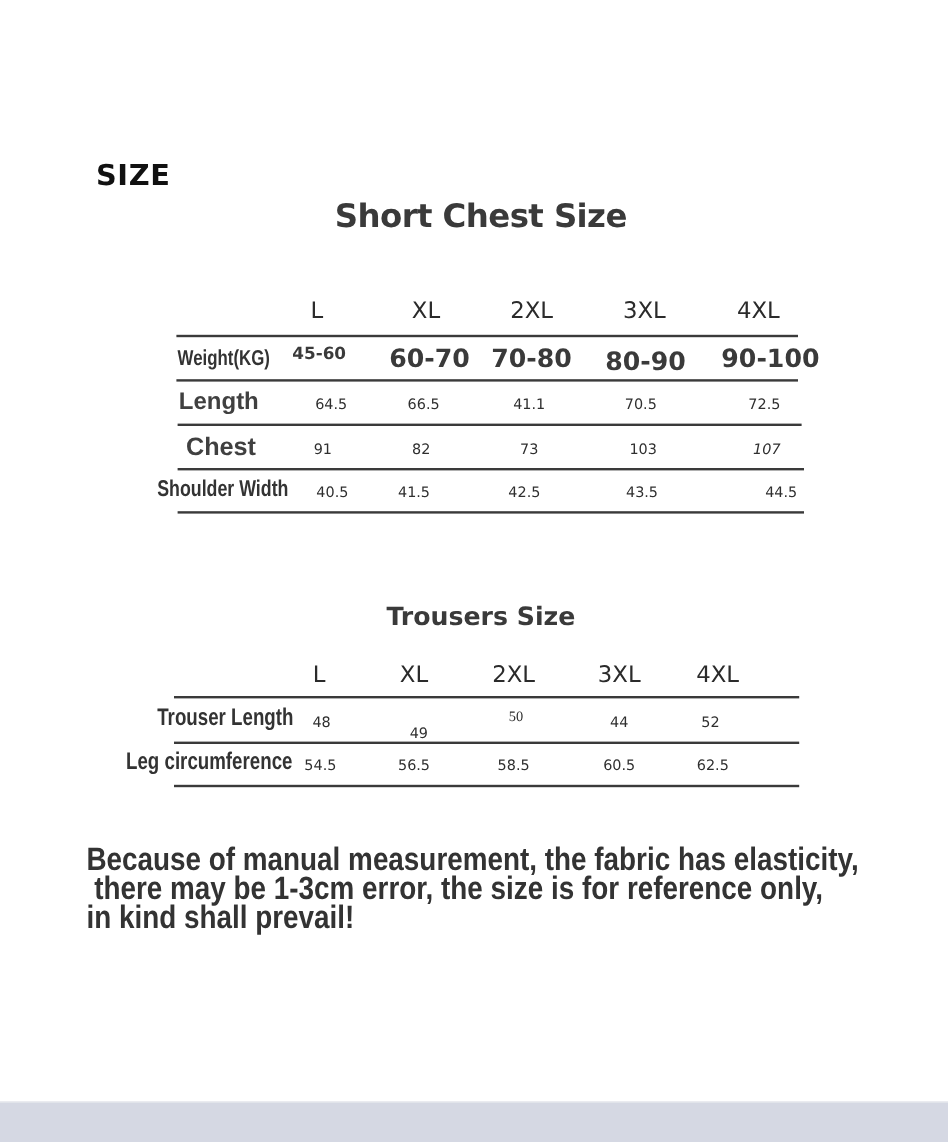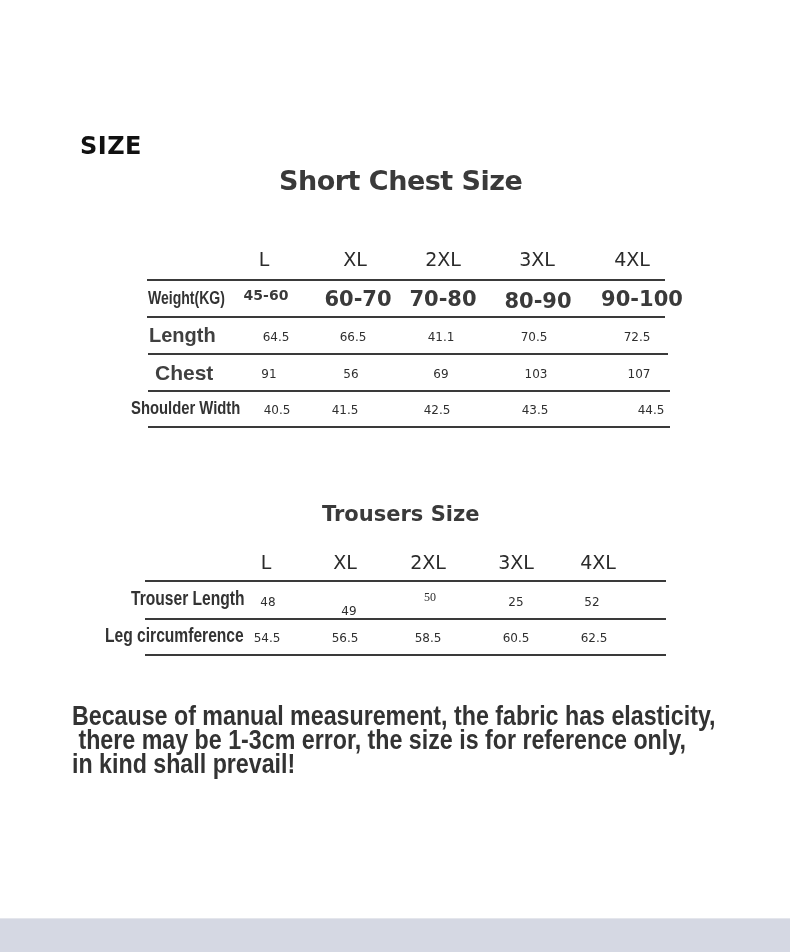--- a/index.html
+++ b/index.html
@@ -46,24 +46,24 @@
   <div class="abs rowlbl" style="left:149px;top:324px;font-size:20px;">Length</div>
   <div class="abs cell" style="left:276px;top:330px;">64.5</div>
   <div class="abs cell" style="left:353px;top:330px;">66.5</div>
   <div class="abs cell" style="left:441px;top:330px;">41.1</div>
   <div class="abs cell" style="left:534px;top:330px;">70.5</div>
   <div class="abs cell" style="left:637px;top:330px;">72.5</div>
   <div class="rule" style="left:148px;top:353px;width:520px;"></div>
 
   <div class="abs rowlbl" style="left:155px;top:361px;font-size:21px;">Chest</div>
   <div class="abs cell" style="left:269px;top:367px;">91</div>
-  <div class="abs cell" style="left:351px;top:367px;">56</div>
-  <div class="abs cell" style="left:441px;top:367px;">69</div>
+  <div class="abs cell" style="left:351px;top:367px;">82</div>
+  <div class="abs cell" style="left:441px;top:367px;">73</div>
   <div class="abs cell" style="left:536px;top:367px;">103</div>
-  <div class="abs cell" style="left:639px;top:367px;">107</div>
+  <div class="abs cell" style="left:639px;top:367px;font-style:italic;">107</div>
   <div class="rule" style="left:148px;top:390px;width:522px;"></div>
 
   <div class="abs narrow" style="left:131px;top:397px;font-size:19px;">Shoulder Width</div>
   <div class="abs cell" style="left:277px;top:403px;">40.5</div>
   <div class="abs cell" style="left:345px;top:403px;">41.5</div>
   <div class="abs cell" style="left:437px;top:403px;">42.5</div>
   <div class="abs cell" style="left:535px;top:403px;">43.5</div>
   <div class="abs cell" style="left:637px;top:403px;margin-left:14px;">44.5</div>
   <div class="rule" style="left:148px;top:426px;width:522px;"></div>
 </div>
@@ -75,21 +75,21 @@
   <div class="abs hdr" style="left:345px;top:551px;">XL</div>
   <div class="abs hdr" style="left:428px;top:551px;">2XL</div>
   <div class="abs hdr" style="left:516px;top:551px;">3XL</div>
   <div class="abs hdr" style="left:598px;top:551px;">4XL</div>
   <div class="rule" style="left:145px;top:580px;width:521px;"></div>
 
   <div class="abs narrow" style="left:131px;top:587px;font-size:20px;">Trouser Length</div>
   <div class="abs cell" style="left:268px;top:595px;">48</div>
   <div class="abs cell" style="left:349px;top:572px;margin-top:32px;">49</div>
   <div class="abs cell" style="left:430px;top:590px;font-family:Liberation Serif, serif;">50</div>
-  <div class="abs cell" style="left:516px;top:595px;">25</div>
+  <div class="abs cell" style="left:516px;top:595px;">44</div>
   <div class="abs cell" style="left:592px;top:595px;">52</div>
   <div class="rule" style="left:145px;top:618px;width:521px;"></div>
 
   <div class="abs narrow" style="left:105px;top:624px;font-size:20px;">Leg circumference</div>
   <div class="abs cell" style="left:267px;top:631px;">54.5</div>
   <div class="abs cell" style="left:345px;top:631px;">56.5</div>
   <div class="abs cell" style="left:428px;top:631px;">58.5</div>
   <div class="abs cell" style="left:516px;top:631px;">60.5</div>
   <div class="abs cell" style="left:594px;top:631px;">62.5</div>
   <div class="rule" style="left:145px;top:654px;width:521px;"></div>

